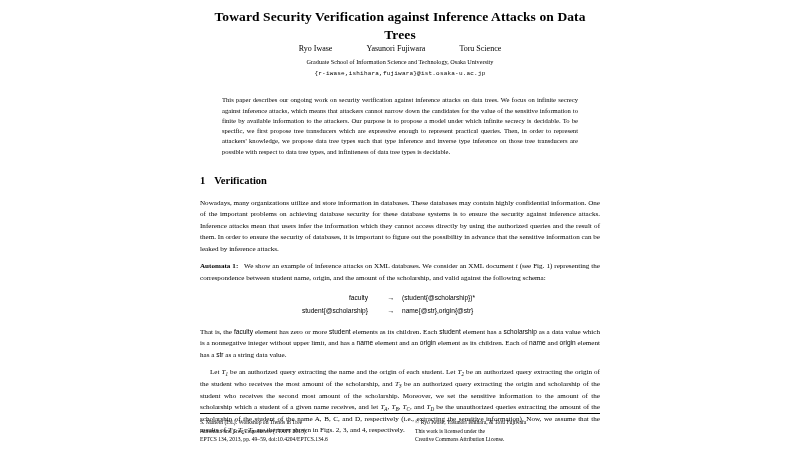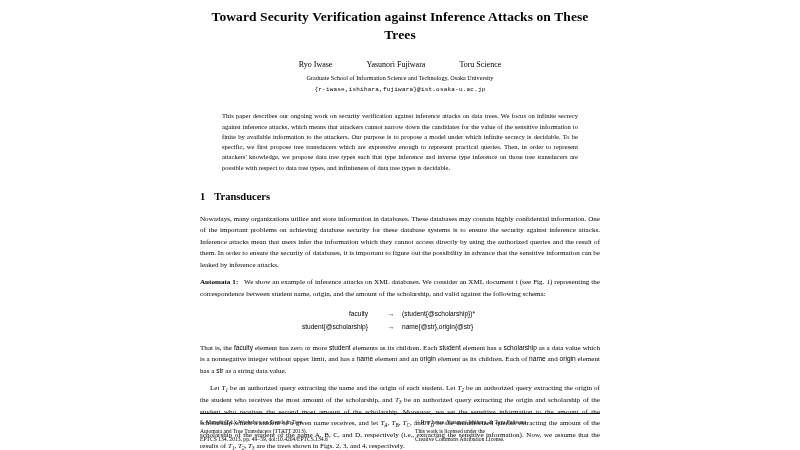--- a/index.html
+++ b/index.html
@@ -27,21 +27,20 @@
   }
   .title {
     font-size: 13.5px;
     font-weight: bold;
     text-align: center;
     line-height: 1.35;
     margin: 2px 0 0 0;
     letter-spacing: 0.1px;
   }
   .authors {
-    margin-top: 16px;
     display: flex;
     justify-content: center;
     gap: 34px;
     font-size: 8px;
   }
   .author {
     white-space: nowrap;
   }
   .affiliation {
     margin-top: 5px;
@@ -140,39 +139,39 @@
   .footleft { width: 200px; }
   .footright { width: 185px; }
   sub { font-size: 0.72em; }
 </style>
 </head>
 <body>
 
 <div class="page">
   <div class="col">
 
-    <div class="title">Toward Security Verification against Inference Attacks on These Trees</div>
+    <div class="title">Toward Security Verification against Inference Attacks on Data Trees</div>
 
     <div class="authors">
       <span class="author">Ryo Iwase</span>
       <span class="author">Yasunori Fujiwara</span>
       <span class="author">Toru Science</span>
     </div>
 
     <div class="affiliation">Graduate School of Information Science and Technology, Osaka University</div>
 
     <div class="email">{r-iwase,ishihara,fujiwara}@ist.osaka-u.ac.jp</div>
 
     <div class="abstract">
       <p>This paper describes our ongoing work on security verification against inference attacks on data trees. We focus on infinite secrecy against inference attacks, which means that attackers cannot narrow down the candidates for the value of the sensitive information to finite by available information to the attackers. Our purpose is to propose a model under which infinite secrecy is decidable. To be specific, we first propose tree transducers which are expressive enough to represent practical queries. Then, in order to represent attackers' knowledge, we propose data tree types such that type inference and inverse type inference on those tree transducers are possible with respect to data tree types, and infiniteness of data tree types is decidable.</p>
     </div>
 
     <div class="section-head">
       <span>1</span>
-      <span>Transducers</span>
+      <span>Verification</span>
     </div>
 
     <div class="body-text">
       <p>Nowadays, many organizations utilize and store information in databases. These databases may contain highly confidential information. One of the important problems on achieving database security for these database systems is to ensure the security against inference attacks. Inference attacks mean that users infer the information which they cannot access directly by using the authorized queries and the result of them. In order to ensure the security of databases, it is important to figure out the possibility in advance that the sensitive information can be leaked by inference attacks.</p>
 
       <p>
         <span class="b">Automata 1:</span>
         <span>&nbsp; We show an example of inference attacks on XML databases. We consider an XML document <span class="it">t</span> (see Fig. 1) representing the correspondence between student name, origin, and the amount of the scholarship, and valid against the following schema:</span>
       </p>
 

